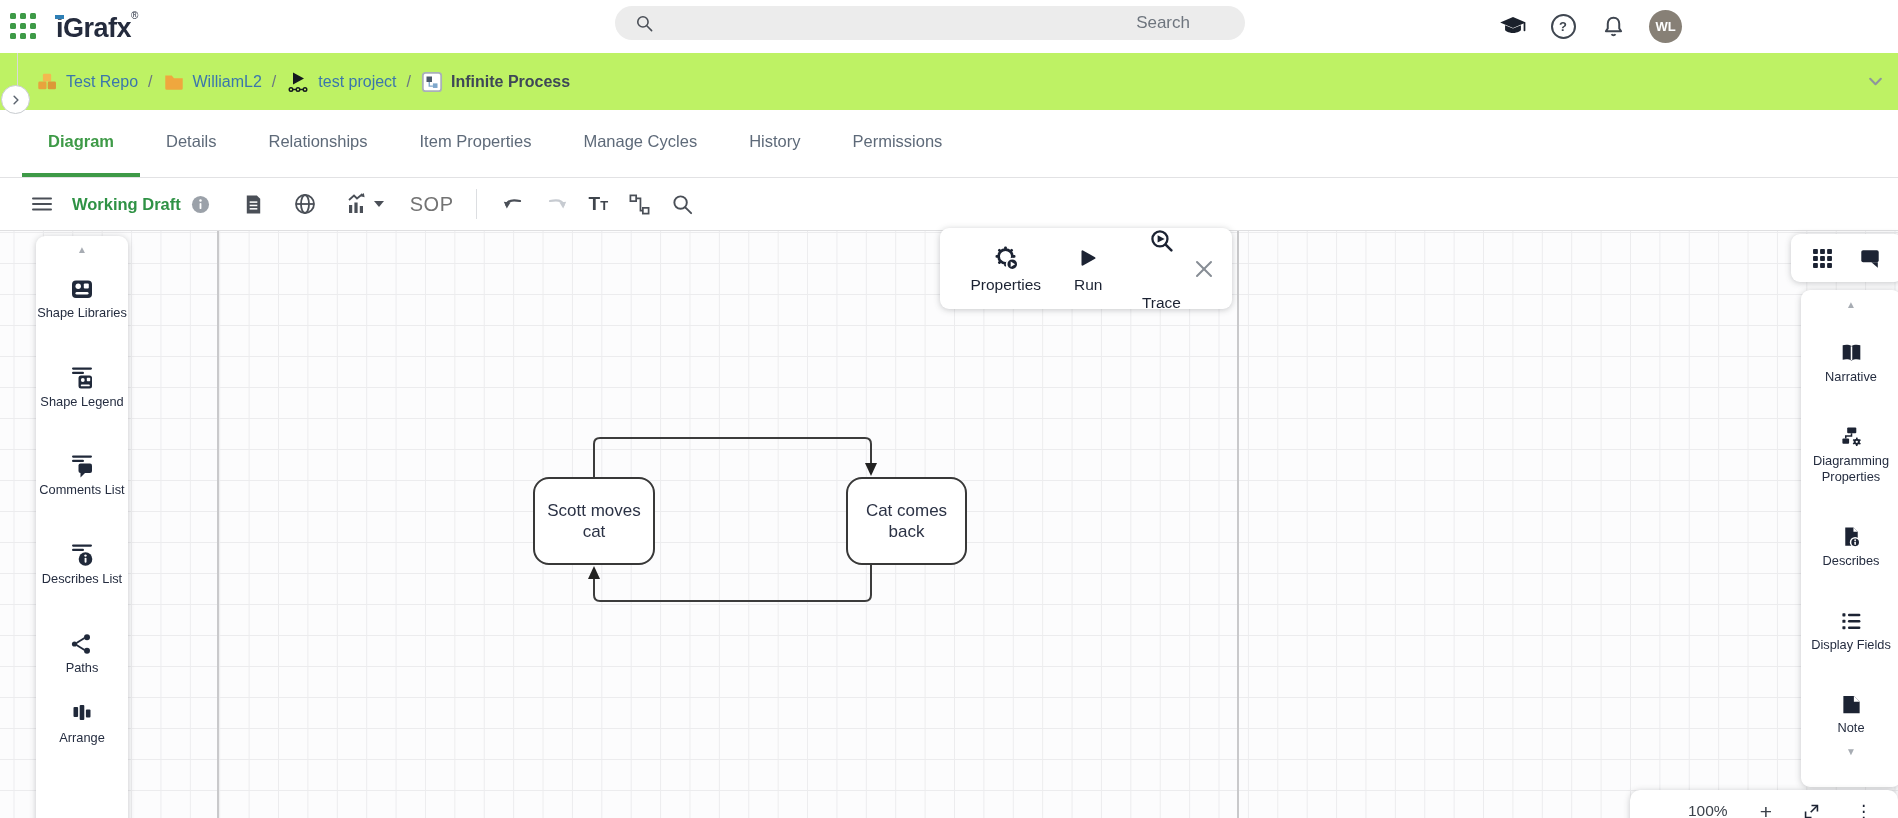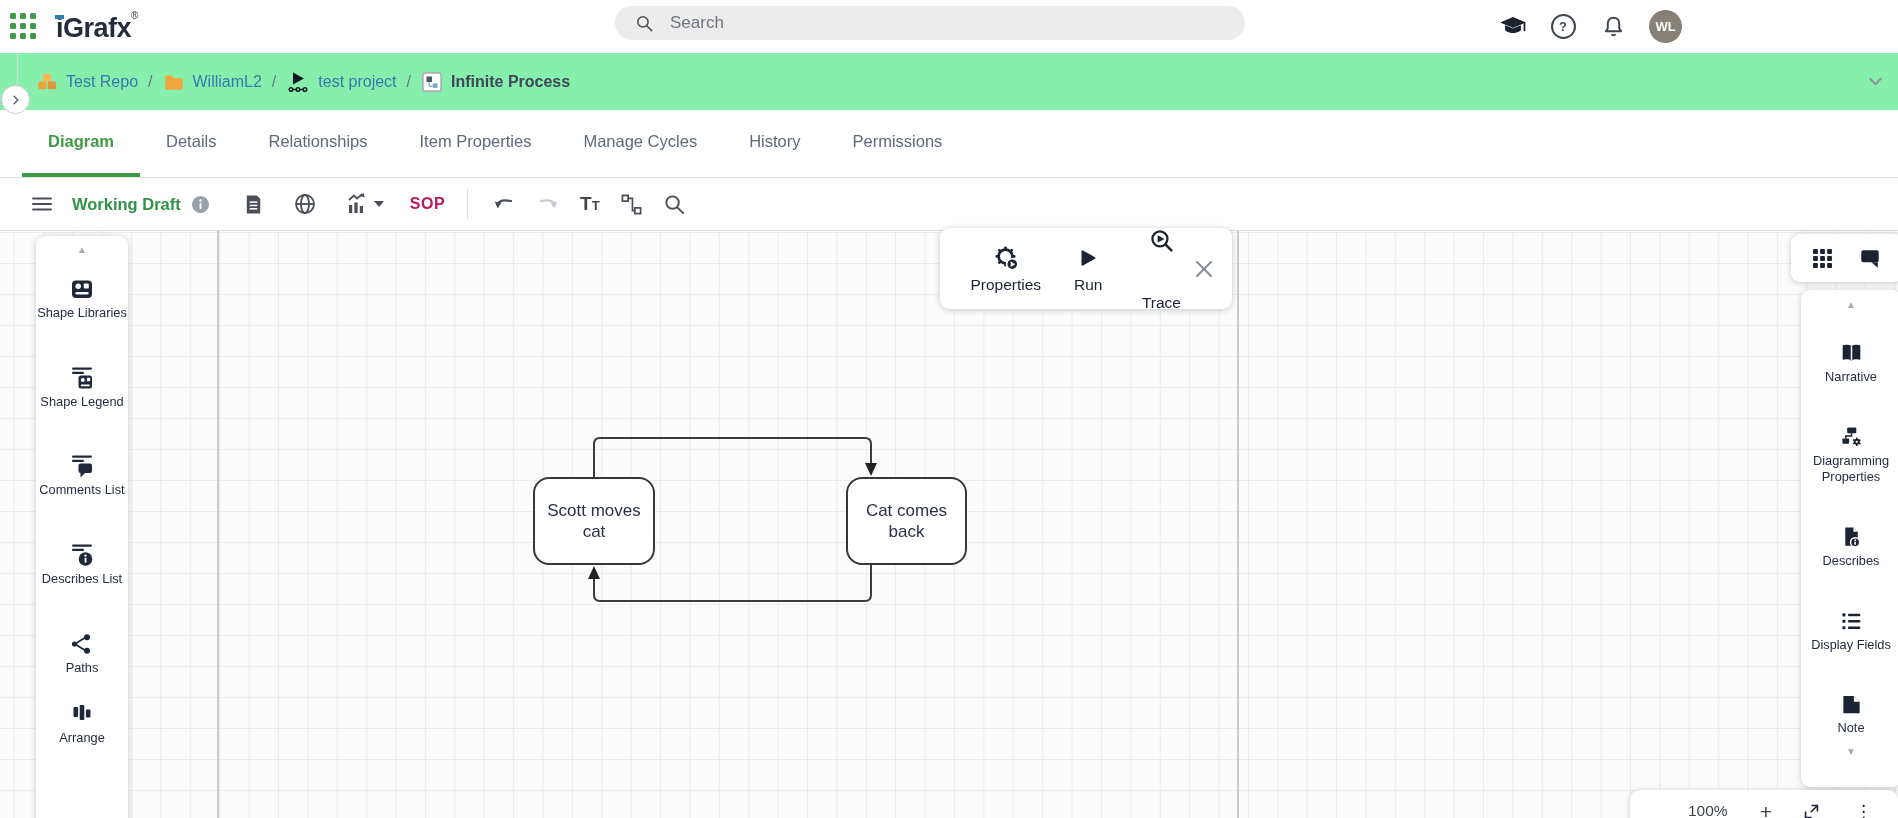--- a/index.html
+++ b/index.html
@@ -12,46 +12,46 @@
   
   .topbar{position:absolute;left:0;top:0;width:1690px;height:53px;background:#fff;border-bottom:3px solid #8b5cf6;}
   .waffle{position:absolute;left:10px;top:13px;width:28px;height:28px;display:grid;grid-template-columns:repeat(3,6px);grid-template-rows:repeat(3,6px);gap:4px;cursor:pointer;}
   .waffle i{background:#3E9A47;border-radius:1.5px;}
   .logo{position:absolute;left:56px;top:10px;font-size:27px;font-weight:600;color:#242b3d;letter-spacing:-0.5px;}
   .logo .logo-i{position:relative;display:inline-block;}
   .logo .logo-i::before{content:"";position:absolute;left:-1px;top:2px;width:9px;height:4px;background:#2E7FB5;}
   .logo sup{font-size:10px;font-weight:400;vertical-align:18px;}
   .searchpill{position:absolute;left:615px;top:6px;width:630px;height:34px;background:#ececec;border-radius:17px;display:flex;align-items:center;padding:0 0 0 20px;box-sizing:border-box;}
   .searchpill svg{width:19px;height:19px;color:#4a4f57;flex:0 0 auto;}
-  .searchpill input{border:none;background:transparent;outline:none;margin-left:14px;font-size:17px;color:#3c424b;width:520px;font-family:inherit;}
+  .searchpill input{border:none;background:transparent;outline:none;margin-left:14px;font-size:17px;color:#3c424b;width:520px;font-family:inherit;text-align:right;}
   .searchpill input::placeholder{color:#6e757e;opacity:1;}
   .topicons{position:absolute;right:8px;top:0;height:53px;display:flex;align-items:center;gap:22px;}
   .topicon{width:28px;height:28px;display:flex;align-items:center;justify-content:center;color:#1b212c;cursor:pointer;}
   .help-circle{width:21px;height:21px;border:2px solid #3f4650;border-radius:50%;display:flex;align-items:center;justify-content:center;font-size:13px;font-weight:700;color:#3f4650;}
   .avatar{width:33px;height:33px;border-radius:50%;background:#878076;color:#fff;font-size:13px;font-weight:700;display:flex;align-items:center;justify-content:center;cursor:pointer;}
   
-  .crumbrow{position:absolute;left:0;top:53px;width:1898px;height:57px;background:#86efac;}
+  .crumbrow{position:absolute;left:0;top:53px;width:1898px;height:57px;background:#bef264;}
   .collapse-line{position:absolute;left:17px;top:0;width:1px;height:34px;background:#d9d9d9;}
   .collapse-btn{position:absolute;left:1px;top:32px;width:27px;height:27px;border:1px solid #c8ccd0;border-radius:50%;background:#fff;display:flex;align-items:center;justify-content:center;color:#5d6570;cursor:pointer;z-index:5;}
   .crumbs{position:absolute;left:36px;top:0;height:57px;display:flex;align-items:center;gap:10px;font-size:16px;}
   .crumb{display:flex;align-items:center;gap:8px;cursor:pointer;}
   .crumb .lbl{color:#3B76AC;}
   .crumb.current{cursor:default;}
   .crumb.current .lbl{color:#3E4757;font-weight:600;}
   .crumb-sep{color:#6b7682;}
   .crumb-caret{position:absolute;right:14px;top:20px;color:#8e959d;cursor:pointer;}
   
   .tabsrow{position:absolute;left:0;top:110px;width:1898px;height:68px;background:#fff;border-bottom:1px solid #e2e2e4;display:flex;align-items:stretch;padding-left:22px;box-sizing:border-box;}
   .tab{padding:0 26px;display:flex;align-items:center;font-size:16.5px;color:#5e6a79;cursor:pointer;border-bottom:4px solid transparent;box-sizing:border-box;}
   .tab.active{color:#3E9A47;font-weight:600;border-bottom-color:#3E9A47;}
   
   .toolrow{position:absolute;left:0;top:178px;width:1898px;height:53px;background:#fff;border-bottom:1px solid #dfdfe1;display:flex;align-items:center;padding-left:30px;box-sizing:border-box;}
   .toolbtn{display:flex;align-items:center;justify-content:center;color:#4A4F57;cursor:pointer;flex:0 0 auto;}
   .draft{margin-left:18px;font-size:16.5px;font-weight:700;color:#2F9245;cursor:pointer;}
-  .sop{font-size:16px;font-weight:700;color:#be185d;letter-spacing:.5px;margin-left:26px;cursor:pointer;}
+  .sop{font-size:20px;font-weight:400;color:#737373;letter-spacing:.5px;margin-left:26px;cursor:pointer;}
   .tooldiv{width:1px;height:30px;background:#dcdee1;margin-left:22px;flex:0 0 auto;}
   .tt{margin-left:20px;color:#3f454d;font-weight:600;cursor:pointer;display:flex;align-items:baseline;}
   .tt .big{font-size:19px;}
   .tt .small{font-size:13px;}
   .disabled{color:#c7cbd1 !important;cursor:default;}
   
   .canvas{
     position:absolute;left:0;top:231px;width:1898px;height:587px;
     background-color:#fcfcfd;
     background-image:linear-gradient(to right,#ececee 1px,transparent 1px),

